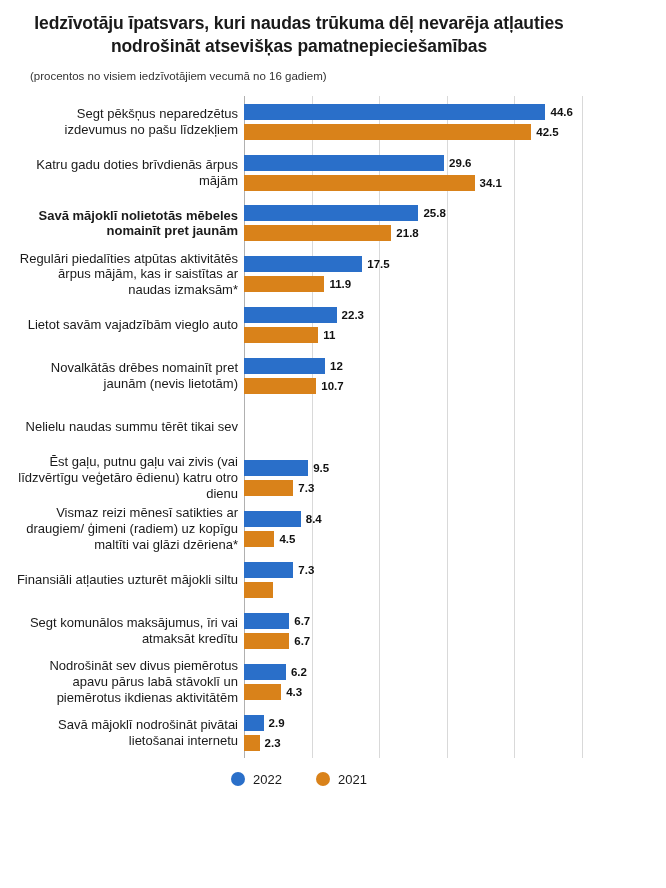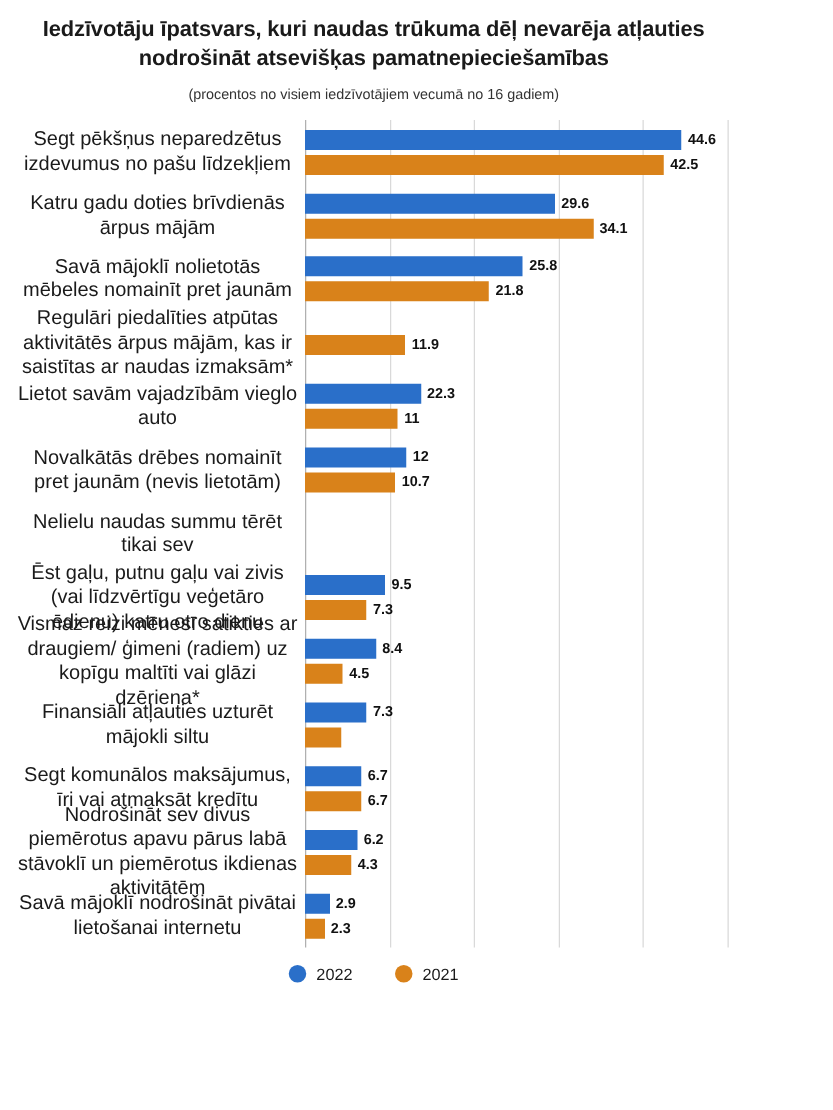--- a/index.html
+++ b/index.html
@@ -24,21 +24,20 @@
   .title {
     text-align: center;
     font-size: 17.5px;
     font-weight: bold;
     line-height: 1.32;
     color: #1a1a1a;
     padding: 12px 26px 0 26px;
     letter-spacing: -0.1px;
   }
   .subtitle {
-    text-align: center;
     font-size: 11.5px;
     color: #333333;
     padding: 12px 30px 0 30px;
   }
   .chart {
     position: relative;
     margin-top: 14px;
     margin-left: 8px;
     margin-right: 8px;
     height: 700px;
@@ -98,22 +97,22 @@
     position: absolute;
     left: 0;
     width: 230px;
     top: 0;
     bottom: 38px;
   }
   .cat-label {
     position: absolute;
     right: 0;
     width: 224px;
-    text-align: center;
-    font-size: 16px;
+    text-align: right;
+    font-size: 13px;
     line-height: 1.22;
     color: #1a1a1a;
     display: flex;
     flex-direction: column;
     justify-content: center;
   }
   .legend {
     position: absolute;
     left: 0;
     right: 0;
@@ -145,21 +144,21 @@
 
 <div class="page">
 
   <div class="title">Iedzīvotāju īpatsvars, kuri naudas trūkuma dēļ nevarēja atļauties nodrošināt atsevišķas pamatnepieciešamības</div>
   <div class="subtitle">(procentos no visiem iedzīvotājiem vecumā no 16 gadiem)</div>
 
   <div class="chart">
     <div class="labels" id="labels">
         <div class="cat-label" style="top: 0%; height: 7.69231%;">Segt pēkšņus neparedzētus izdevumus no pašu līdzekļiem</div>
         <div class="cat-label" style="top: 7.69231%; height: 7.69231%;">Katru gadu doties brīvdienās ārpus mājām</div>
-        <div class="cat-label" style="top: 15.3846%; height: 7.69231%;">Savā mājoklī nolietotās mēbeles nomainīt pret jaunām</div>
+        <div class="cat-label" style="top: 15.3846%; height: 7.69231%; font-weight: bold;">Savā mājoklī nolietotās mēbeles nomainīt pret jaunām</div>
         <div class="cat-label" style="top: 23.0769%; height: 7.69231%; margin-left: 40px;">Regulāri piedalīties atpūtas aktivitātēs ārpus mājām, kas ir saistītas ar naudas izmaksām*</div>
         <div class="cat-label" style="top: 30.7692%; height: 7.69231%;">Lietot savām vajadzībām vieglo auto</div>
         <div class="cat-label" style="top: 38.4615%; height: 7.69231%;">Novalkātās drēbes nomainīt pret jaunām (nevis lietotām)</div>
         <div class="cat-label" style="top: 46.1538%; height: 7.69231%;">Nelielu naudas summu tērēt tikai sev</div>
         <div class="cat-label" style="top: 53.8462%; height: 7.69231%;">Ēst gaļu, putnu gaļu vai zivis (vai līdzvērtīgu veģetāro ēdienu) katru otro dienu</div>
         <div class="cat-label" style="top: 61.5385%; height: 7.69231%;">Vismaz reizi mēnesī satikties ar draugiem/ ģimeni (radiem) uz kopīgu maltīti vai glāzi dzēriena*</div>
         <div class="cat-label" style="top: 69.2308%; height: 7.69231%;">Finansiāli atļauties uzturēt mājokli siltu</div>
         <div class="cat-label" style="top: 76.9231%; height: 7.69231%;">Segt komunālos maksājumus, īri vai atmaksāt kredītu</div>
         <div class="cat-label" style="top: 84.6154%; height: 7.69231%;">Nodrošināt sev divus piemērotus apavu pārus labā stāvoklī un piemērotus ikdienas aktivitātēm</div>
         <div class="cat-label" style="top: 92.3077%; height: 7.69231%;">Savā mājoklī nodrošināt pivātai lietošanai internetu</div>
@@ -201,20 +200,24 @@
               <div class="bar bar-2022" style="width: 51.6%;"></div>
               <span class="bar-value">25.8</span>
             </div>
             <div class="bar-gap"></div>
             <div class="bar-wrap">
               <div class="bar bar-2021" style="width: 43.6%;"></div>
               <span class="bar-value">21.8</span>
             </div>
           </div>
           <div class="row" style="position: absolute; left: 0px; right: 0px; top: 23.0769%; height: 7.69231%;">
+            <div class="bar-wrap">
+              <div class="bar bar-2022" style="width: 35%;"></div>
+              <span class="bar-value">17.5</span>
+            </div>
             <div class="bar-gap"></div>
             <div class="bar-wrap">
               <div class="bar bar-2021" style="width: 23.8%;"></div>
               <span class="bar-value">11.9</span>
             </div>
           </div>
           <div class="row" style="position: absolute; left: 0px; right: 0px; top: 30.7692%; height: 7.69231%;">
             <div class="bar-wrap">
               <div class="bar bar-2022" style="width: 27.4%;"></div>
               <span class="bar-value">22.3</span>

